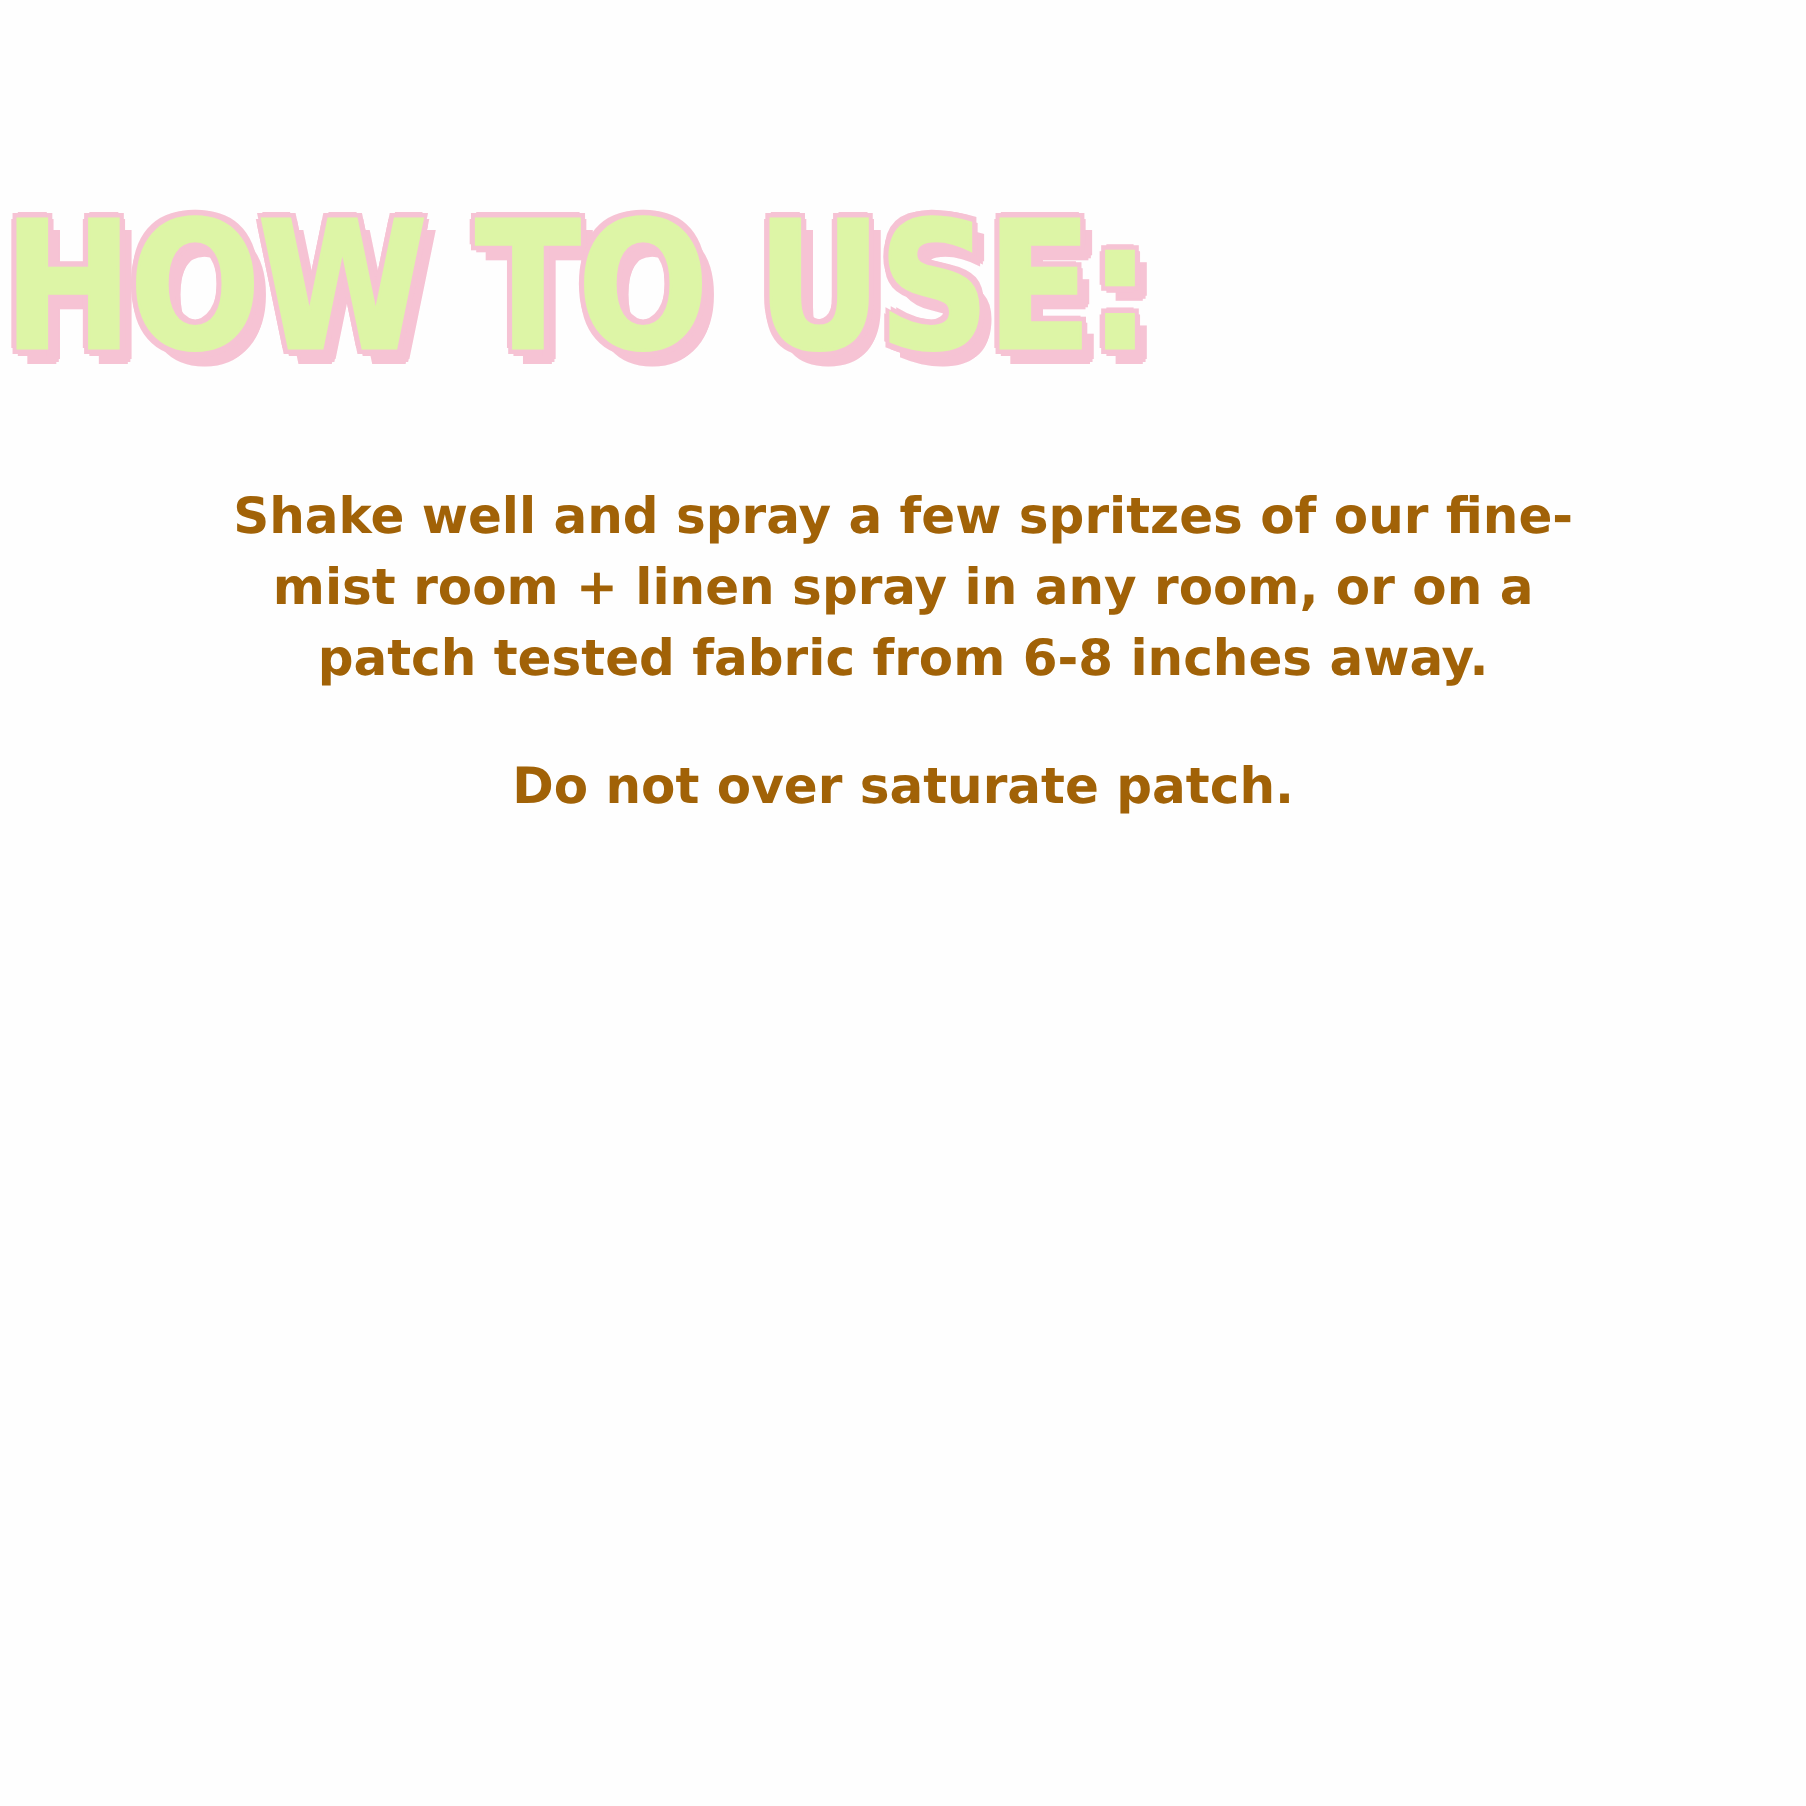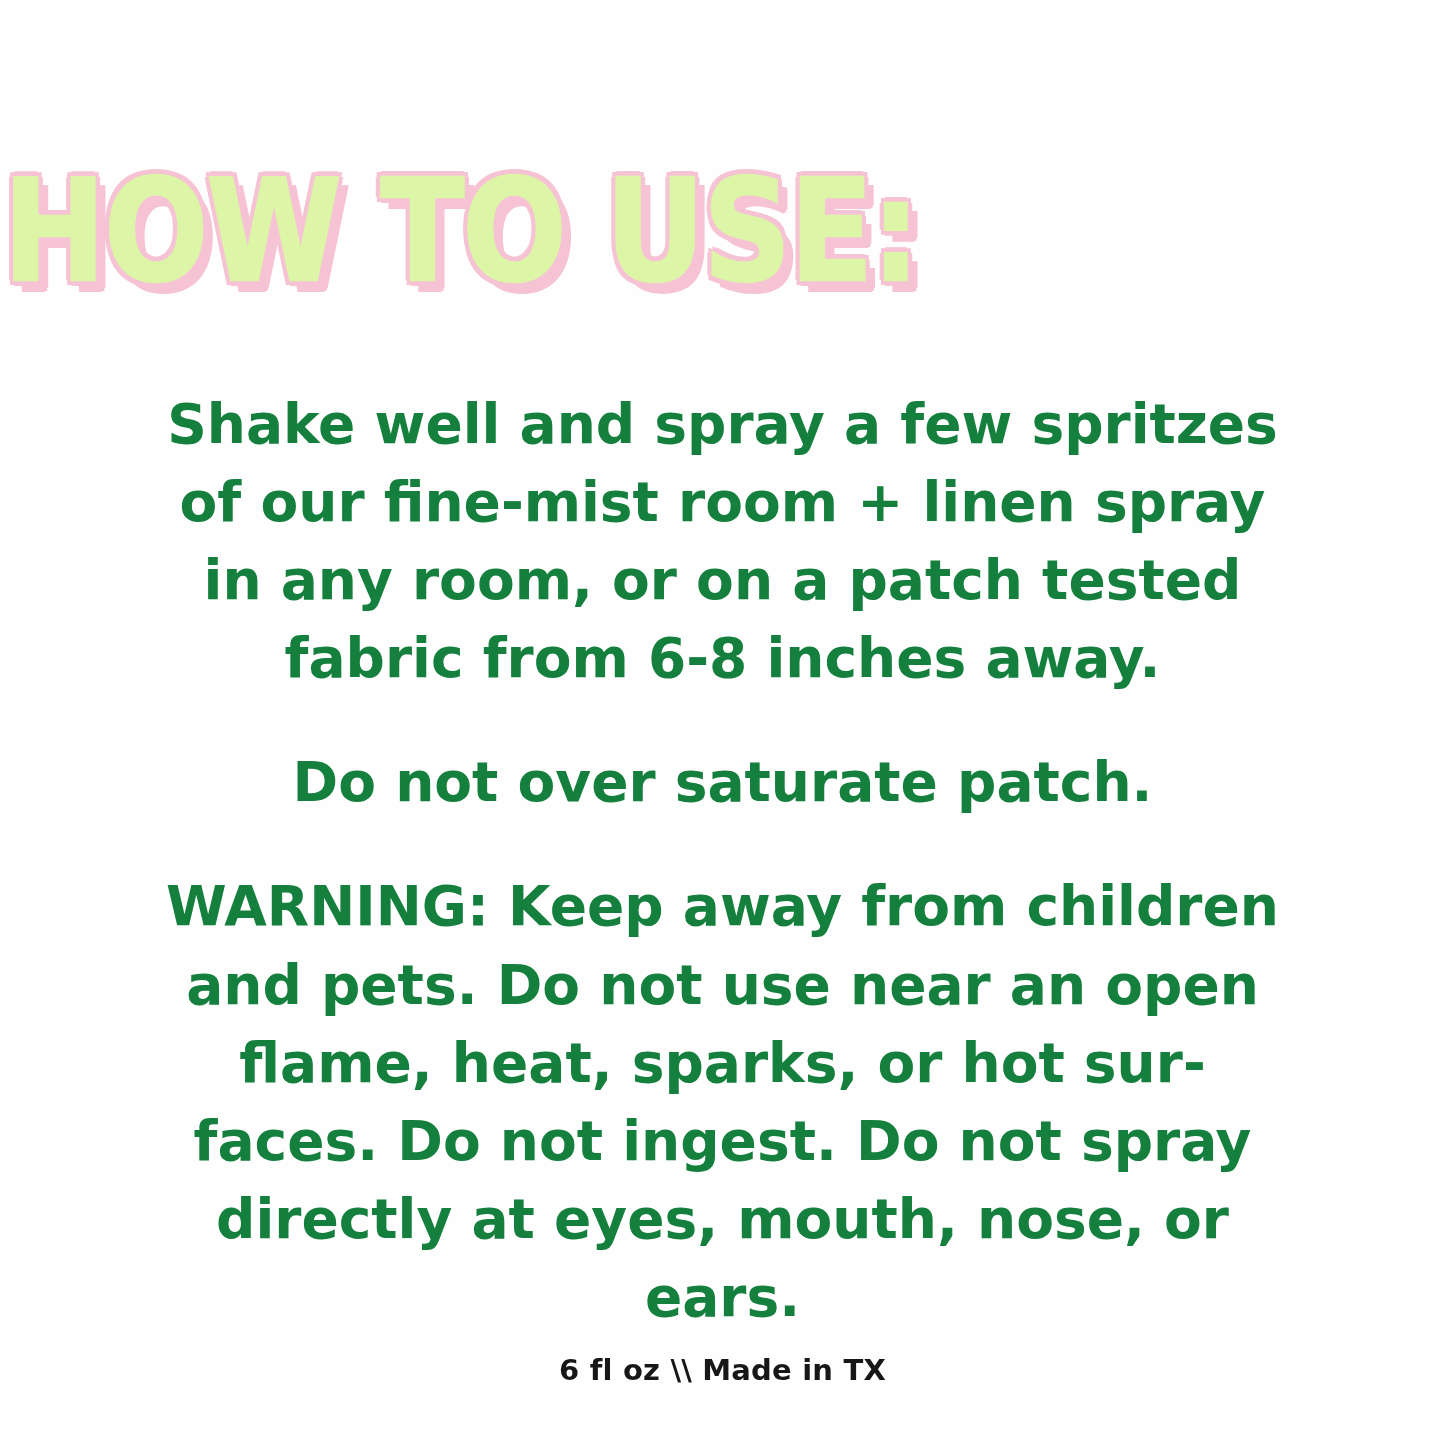--- a/index.html
+++ b/index.html
@@ -60,24 +60,24 @@
   }
 
   
   .body-copy {
     position: absolute;
     top: 385px;
     left: 50%;
     transform: translateX(-50%);
     width: 1115px;
     text-align: center;
-    color: #15803d;
+    color: #a16207;
     font-family: "DejaVu Sans", sans-serif;
     font-weight: 700;
-    font-size: 55px;
+    font-size: 40px;
     line-height: 1.42;
   }
 
   .para {
     margin: 0 0 46px 0;
   }
   .para:last-child {
     margin-bottom: 0;
   }
 
@@ -100,18 +100,16 @@
 
 <div class="page">
 
   <div class="heading-wrap">
     <h1 class="heading">HOW TO USE:</h1>
   </div>
 
   <div class="body-copy">
     <p class="para">Shake well and spray a few spritzes of our fine-mist room + linen spray in any room, or on a patch tested fabric from 6-8 inches away.</p>
     <p class="para">Do not over saturate patch.</p>
-    <p class="para">WARNING: Keep away from children and pets. Do not use near an open flame, heat, sparks, or hot sur-faces. Do not ingest. Do not spray directly at eyes, mouth, nose, or ears.</p>
   </div>
 
-  <div class="footer">6 fl oz \\ Made in TX</div>
 
 </div>
 
 </body></html>

